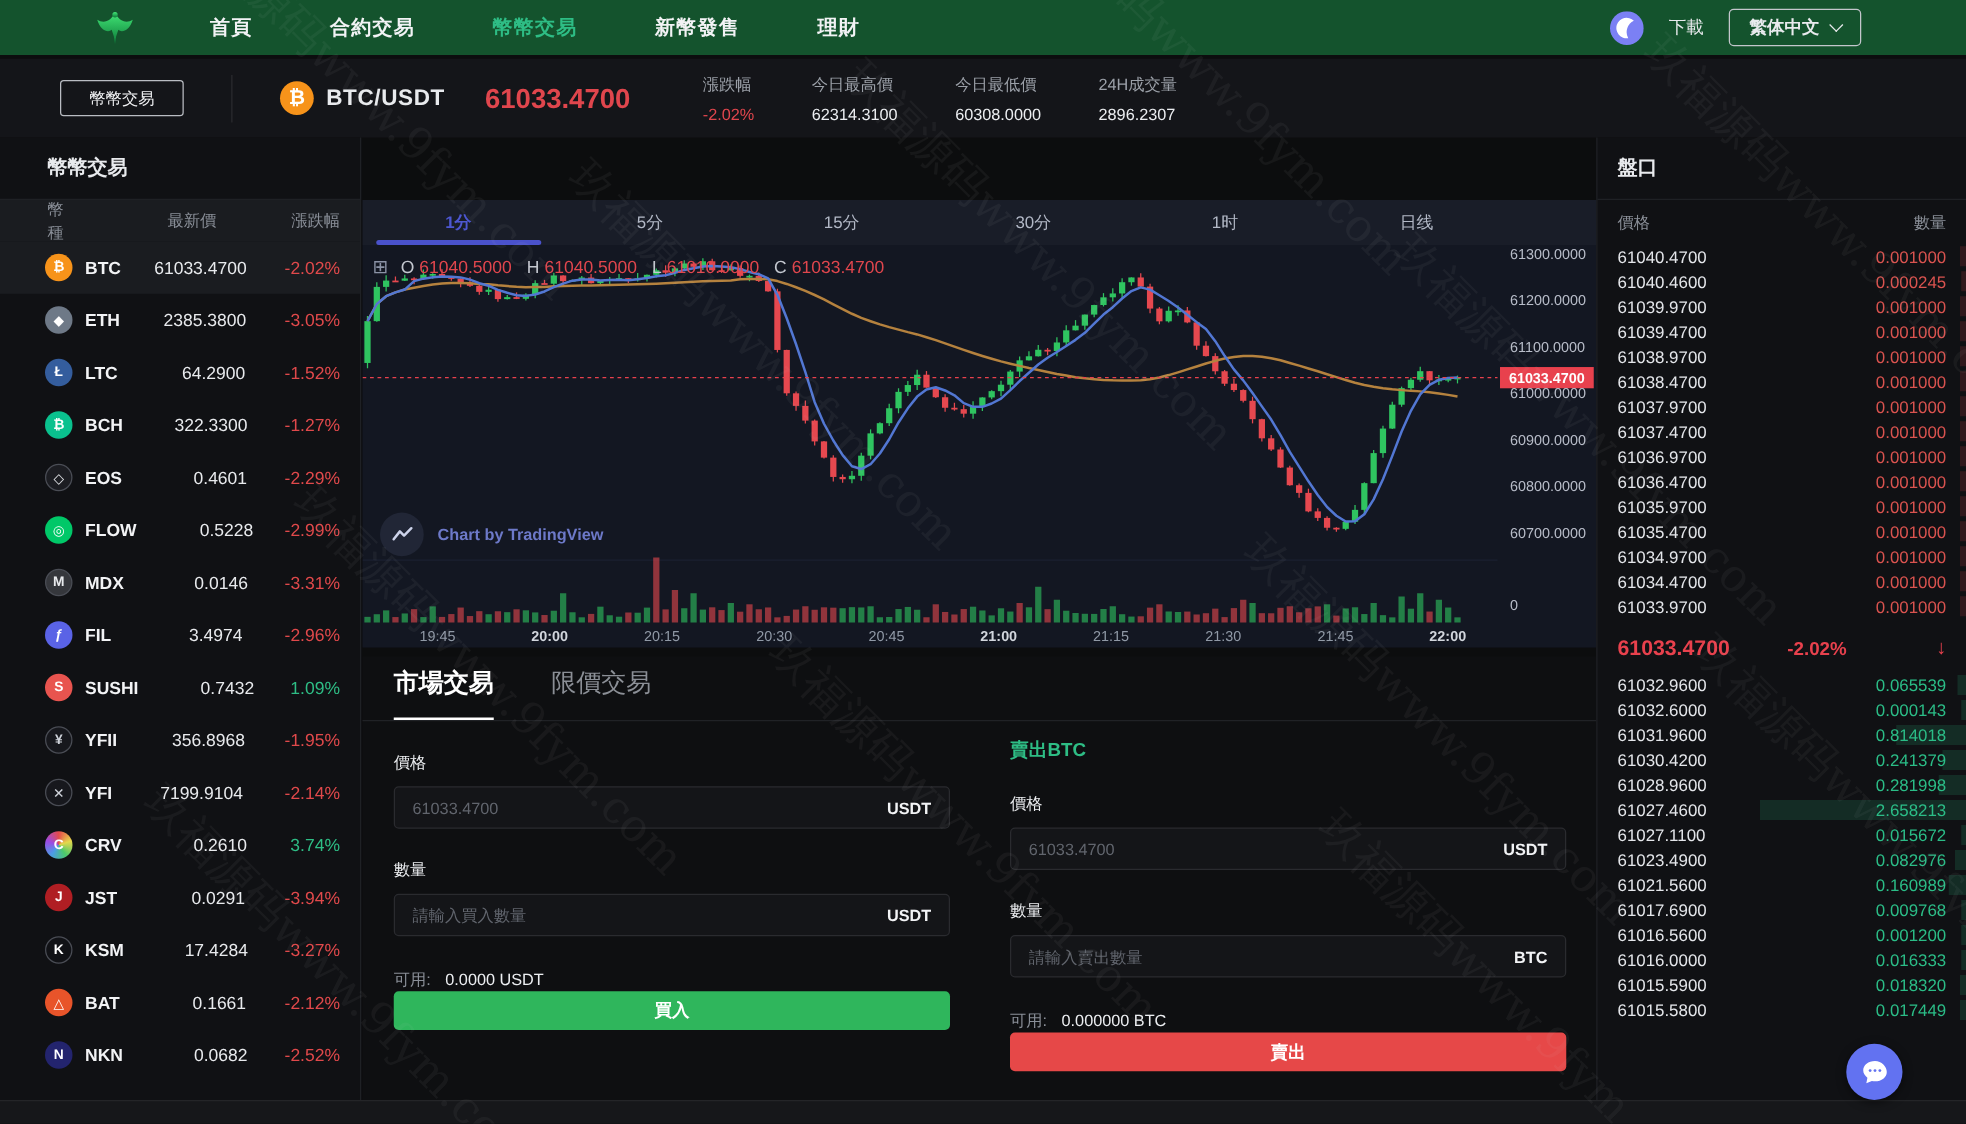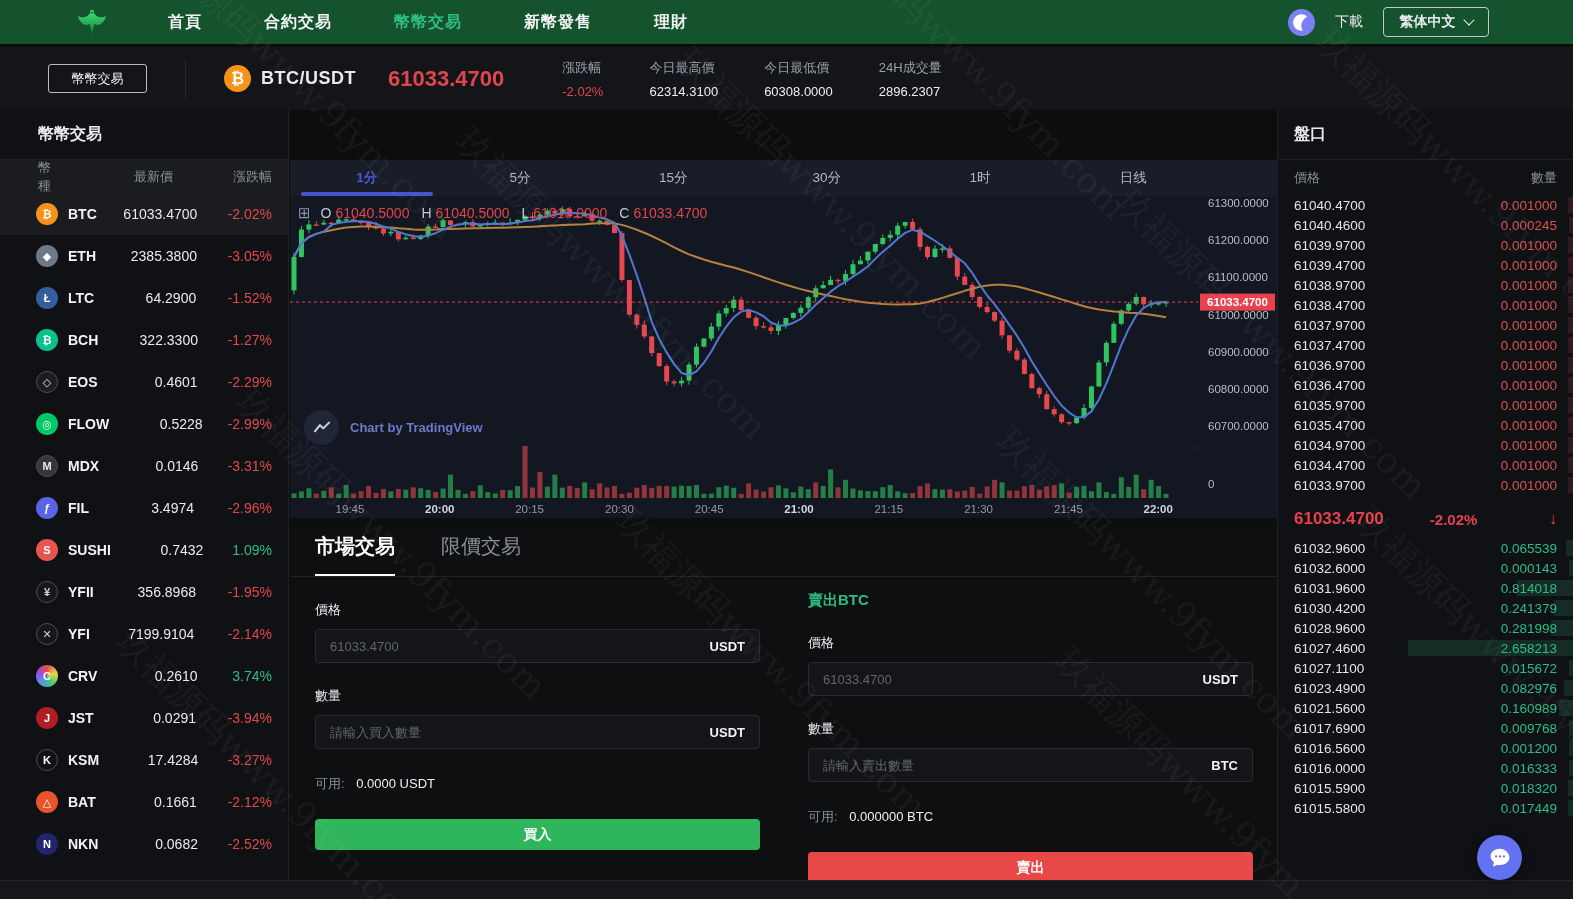--- a/index.html
+++ b/index.html
@@ -86,21 +86,21 @@
 .f-title { font-size:15px; color:#2ebd85; font-weight:bold; margin-top:14px; }
 .f-label { font-size:13px; color:#eceef1; margin-top:24px; }
 .f-input { margin-top:10px; height:34px; background:#141518; border:1px solid #2a2b2f; border-radius:4px;
   display:flex; align-items:center; padding:0 14px; }
 .f-input input { flex:1; background:transparent; border:none; outline:none; color:#dadde2; font-size:13px;
   font-family:"Liberation Sans","DejaVu Sans",sans-serif; }
 .f-input input::placeholder { color:#61656d; }
 .f-unit { font-size:13px; font-weight:bold; color:#f2f3f5; }
 .f-avail { margin-top:26px; font-size:13px; }
 .f-avail .al { color:#8a8f98; margin-right:8px; } .f-avail .av { color:#eceef1; }
-.f-btn { margin-top:26px; width:100%; height:31px; border:none; border-radius:4px; color:#fff;
+.f-btn { width:100%; height:31px; border:none; border-radius:4px; color:#fff;
   font-size:14px; font-weight:bold; cursor:pointer; font-family:Liberation Mono, monospace; }
 #buy-btn { background:#2fb65c; } #sell-btn { background:#e64848; }
 
 
 #ob-head { height:35px; display:flex; align-items:center; justify-content:space-between;
   padding:0 16px; font-size:13px; color:#8a8f98; }
 .ob-row { height:20px; display:flex; align-items:center; justify-content:space-between;
   padding:0 16px; font-size:13.5px; position:relative; cursor:pointer; }
 .ob-row .p { color:#e4e6ea; position:relative; z-index:1; }
 .ob-row .a { position:relative; z-index:1; }

